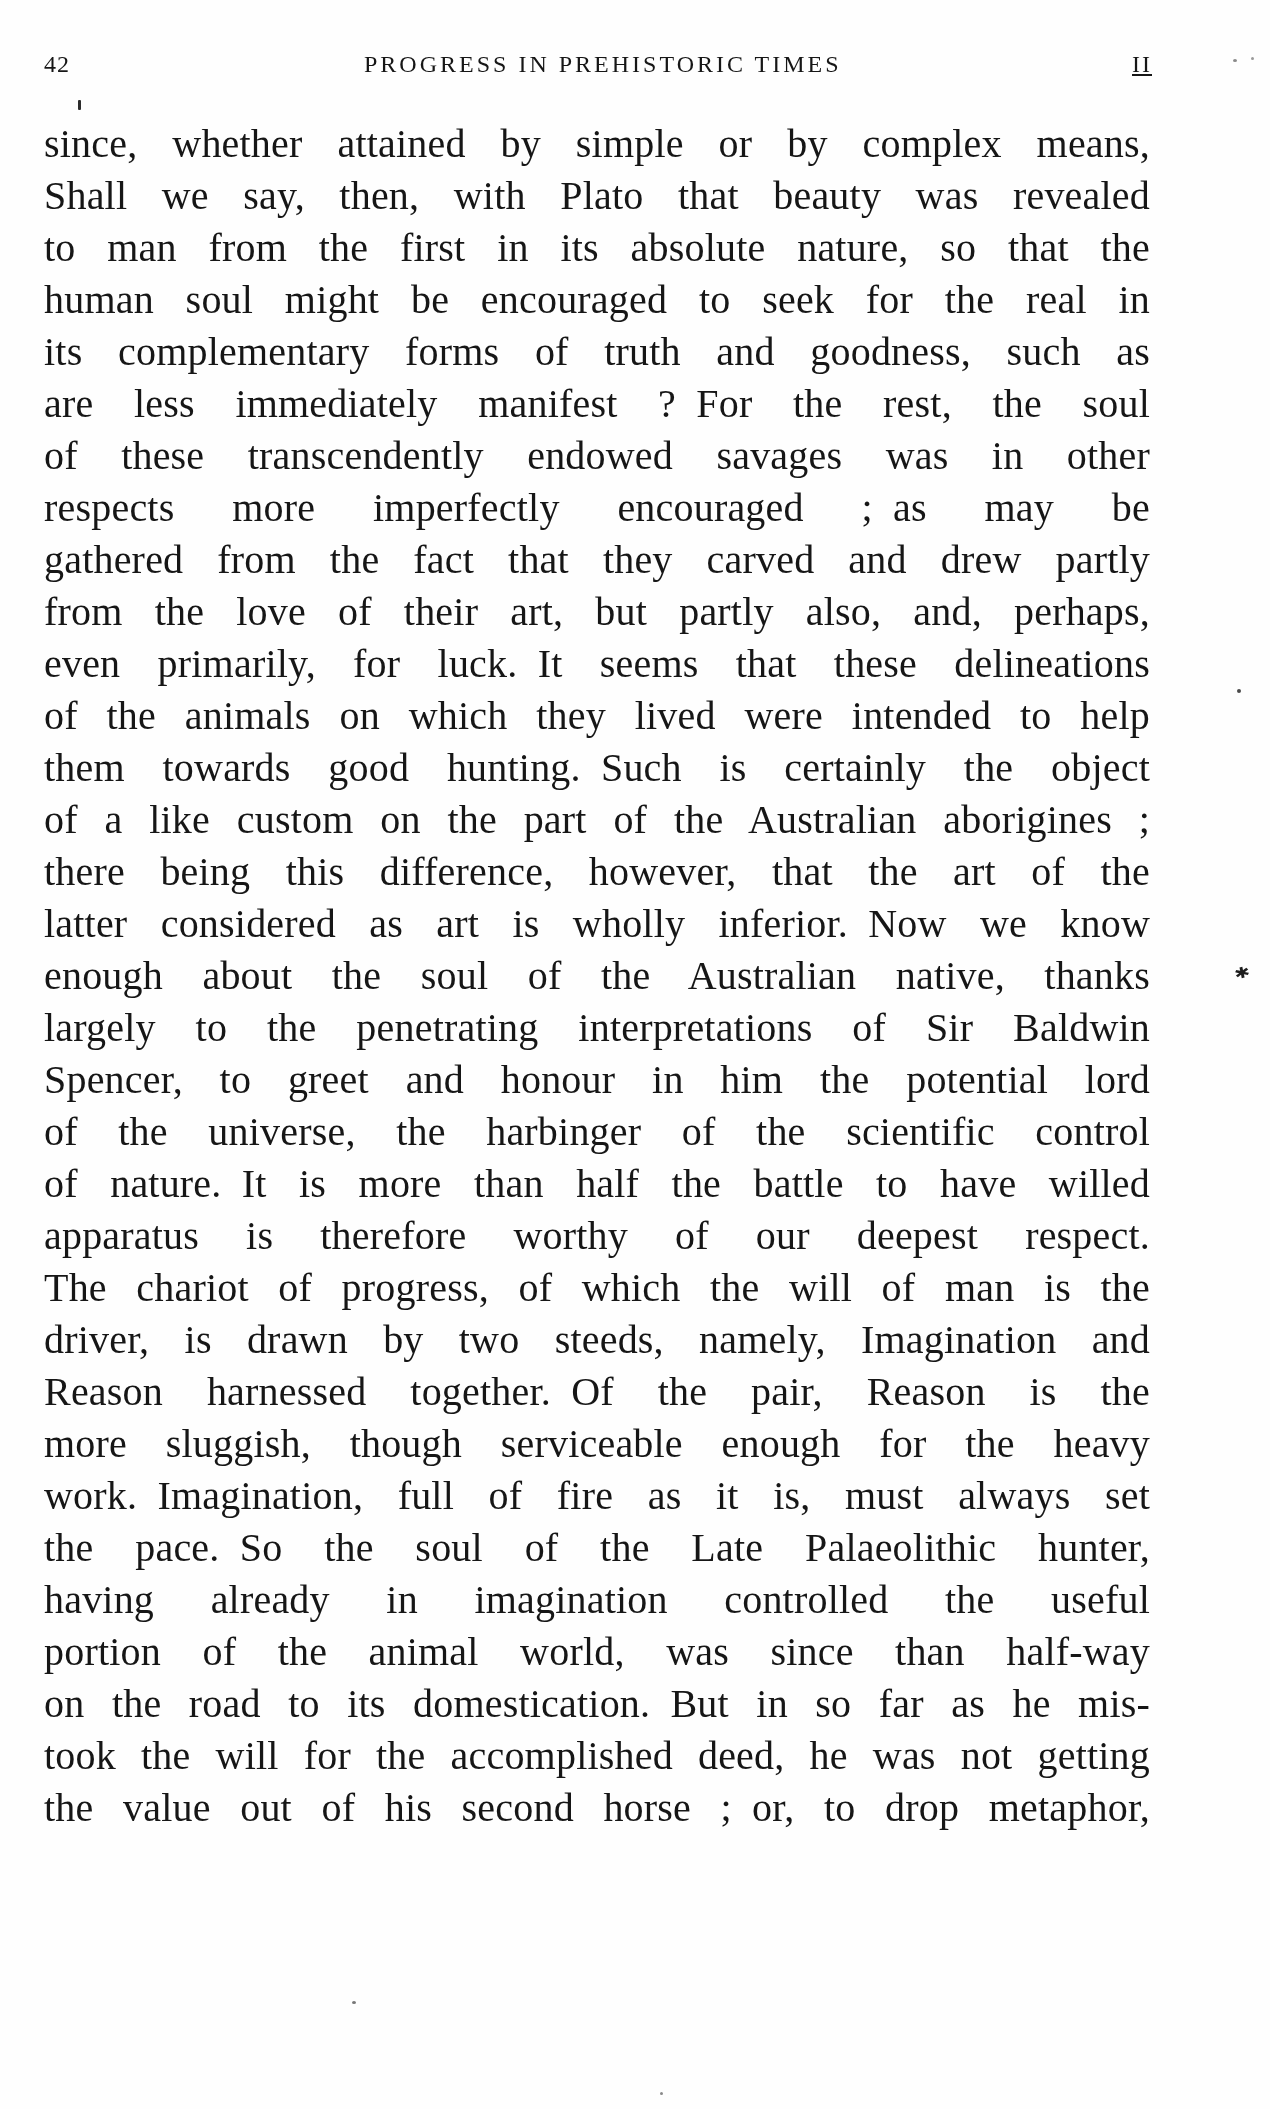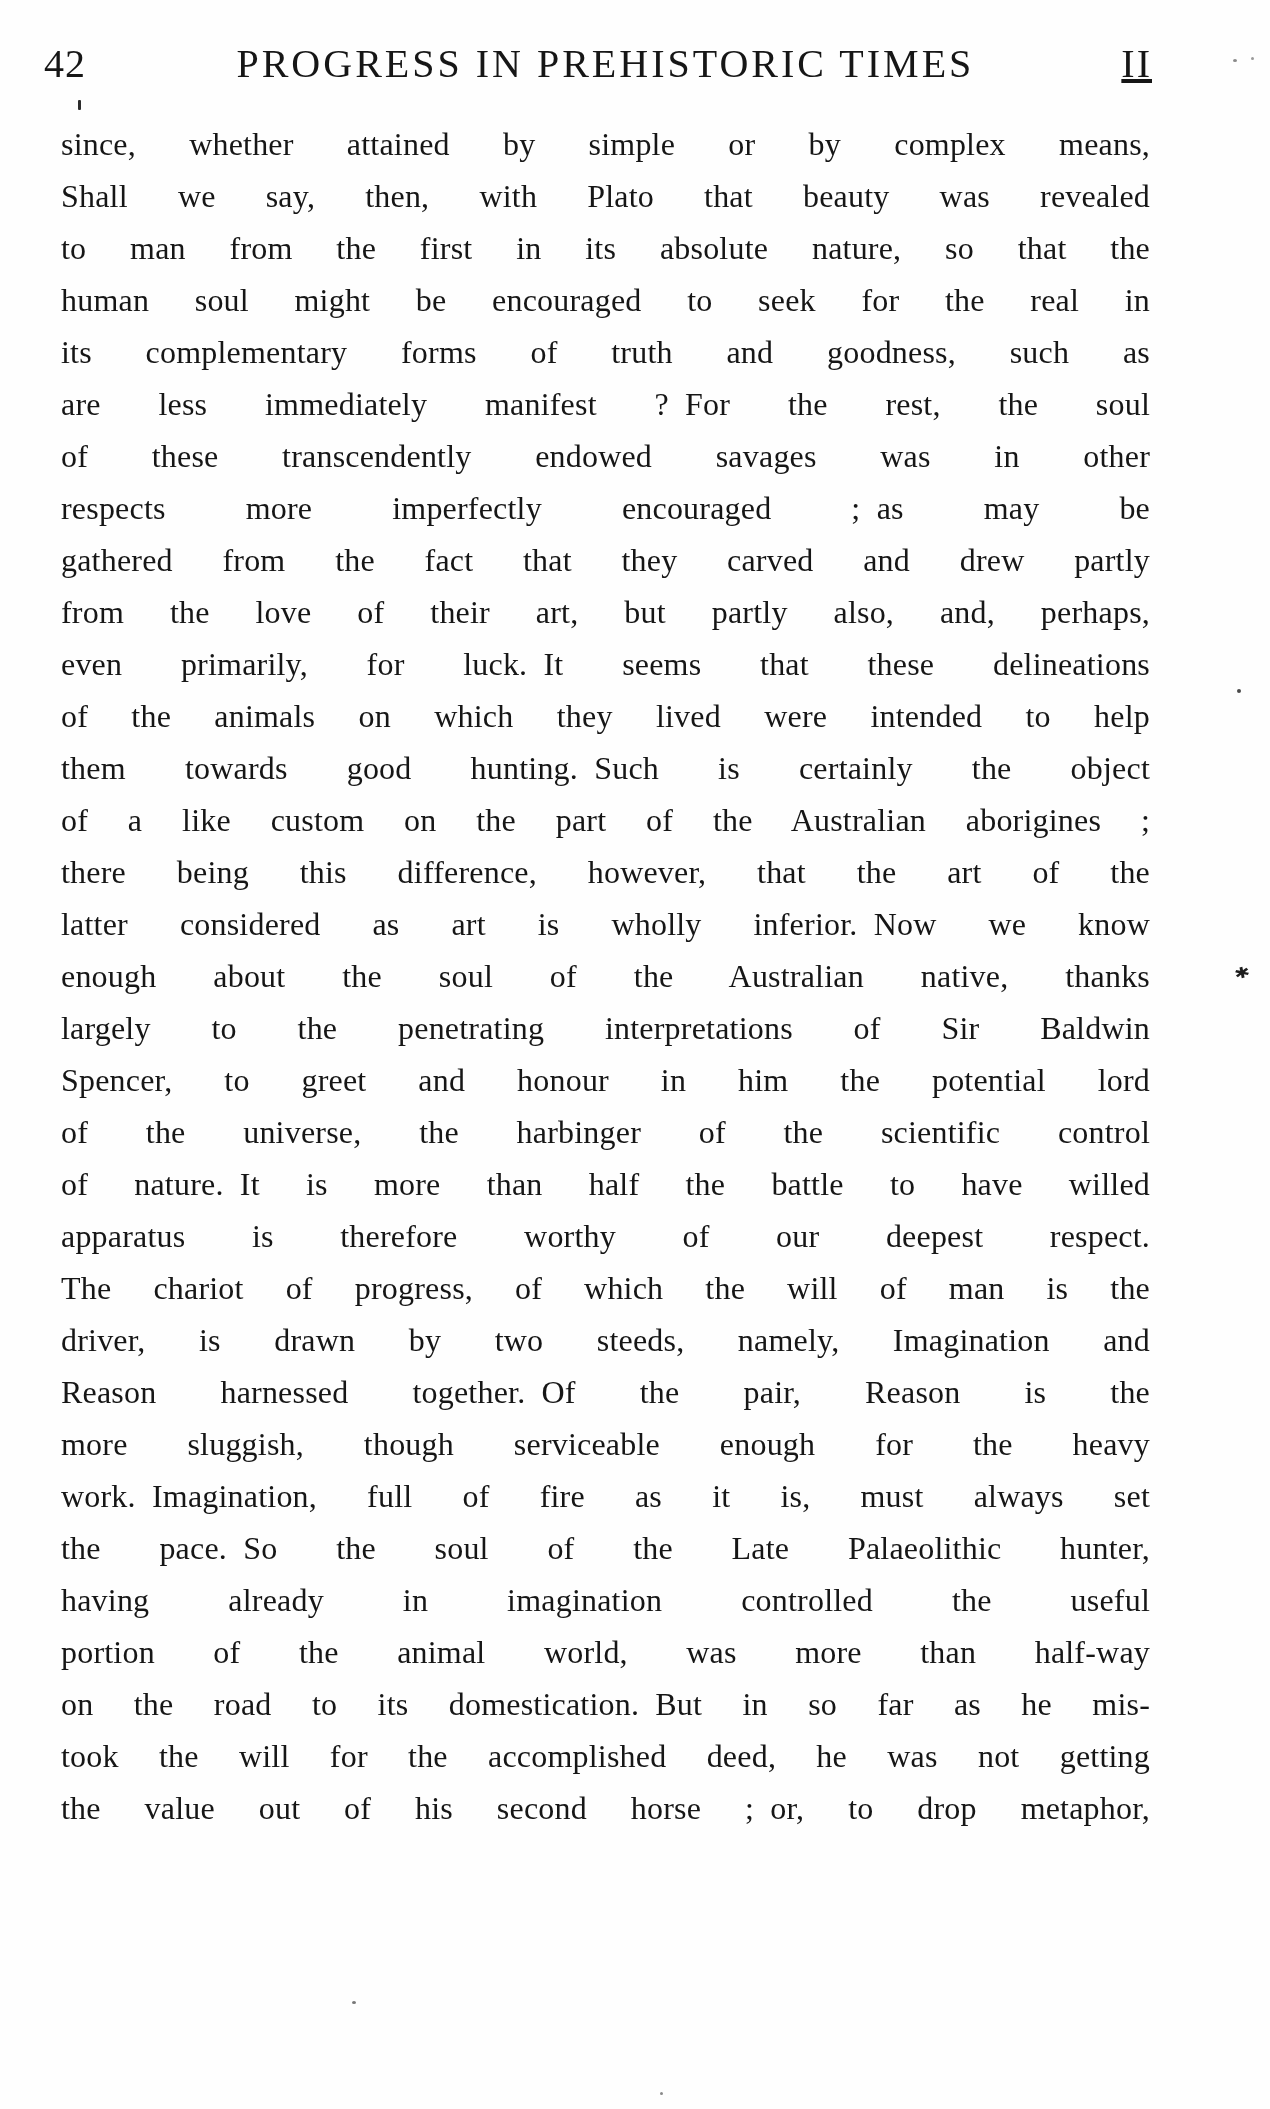--- a/index.html
+++ b/index.html
@@ -18,21 +18,21 @@
   }
   .running-header {
     position: absolute;
     top: 42px;
     left: 44px;
     width: 1108px;
     height: 54px;
     display: flex;
     align-items: flex-start;
     justify-content: space-between;
-    font-size: 40px;
+    font-size: 24px;
     line-height: 44px;
     white-space: nowrap;
   }
   .page-number {
     letter-spacing: 1px;
   }
   .running-title {
     position: absolute;
     left: 50%;
     top: 0;
@@ -43,29 +43,28 @@
     letter-spacing: 2px;
     text-decoration: underline;
   }
   .text-block {
     position: absolute;
     top: 118px;
     left: 44px;
     width: 1106px;
   }
   .line {
-    font-size: 32px;
+    font-size: 40px;
     line-height: 52px;
     height: 52px;
     text-align: justify;
     text-align-last: justify;
     letter-spacing: 0.2px;
     white-space: normal;
     overflow: visible;
-    margin-left: 17px;
   }
   
   .speck {
     position: absolute;
     background: #5a5a5a;
     border-radius: 50%;
   }
   .speck.s1 { left: 1233px; top: 59px;  width: 4px; height: 3px; background:#8a8a8a; }
   .speck.s2 { left: 1251px; top: 57px;  width: 3px; height: 3px; background:#9a9a9a; }
   .speck.s3 { left: 78px;  top: 100px;  width: 3px; height: 10px; border-radius:1px; background:#2c2c2c; }
@@ -116,21 +115,21 @@
     <div class="line">of the universe, the harbinger of the scientific control</div>
     <div class="line">of nature. It is more than half the battle to have willed</div>
     <div class="line">apparatus is therefore worthy of our deepest respect.</div>
     <div class="line">The chariot of progress, of which the will of man is the</div>
     <div class="line">driver, is drawn by two steeds, namely, Imagination and</div>
     <div class="line">Reason harnessed together. Of the pair, Reason is the</div>
     <div class="line">more sluggish, though serviceable enough for the heavy</div>
     <div class="line">work. Imagination, full of fire as it is, must always set</div>
     <div class="line">the pace. So the soul of the Late Palaeolithic hunter,</div>
     <div class="line">having already in imagination controlled the useful</div>
-    <div class="line">portion of the animal world, was more than half-way</div>
+    <div class="line">portion of the animal world, was since than half-way</div>
     <div class="line">on the road to its domestication. But in so far as he mis-</div>
     <div class="line">took the will for the accomplished deed, he was not getting</div>
     <div class="line">the value out of his second horse ; or, to drop metaphor,</div>
   </div>
 
   <span class="speck s1"></span>
   <span class="speck s2"></span>
   <span class="speck s3"></span>
   <span class="speck s4"></span>
   <span class="speck s5"></span>

